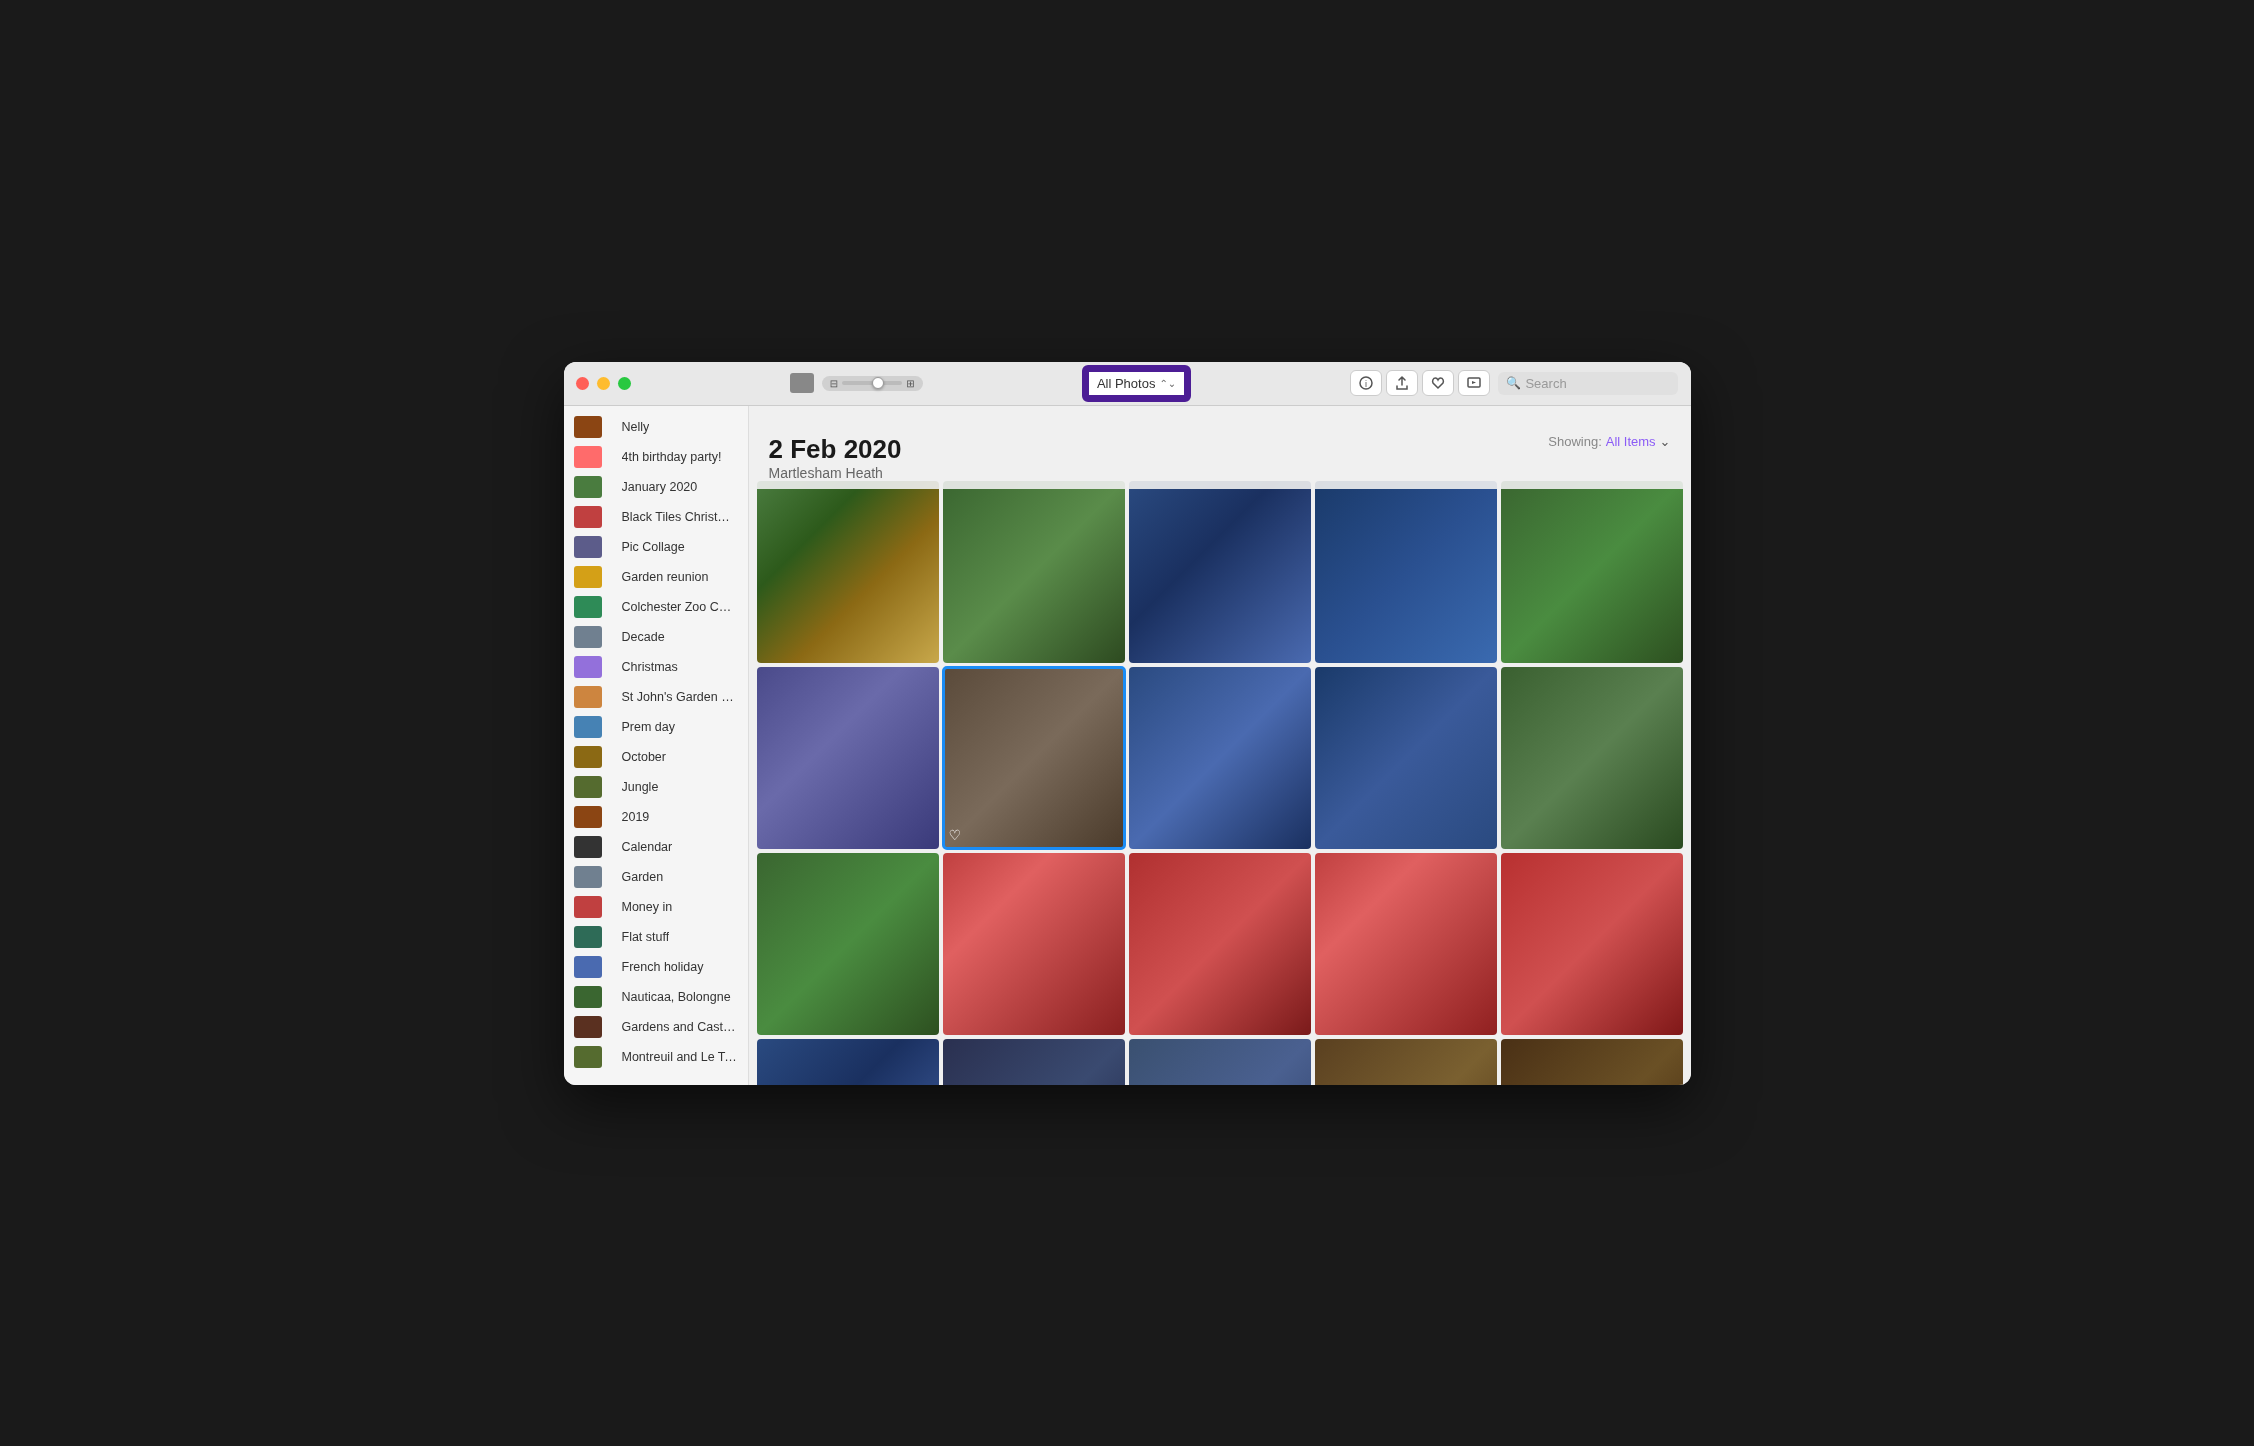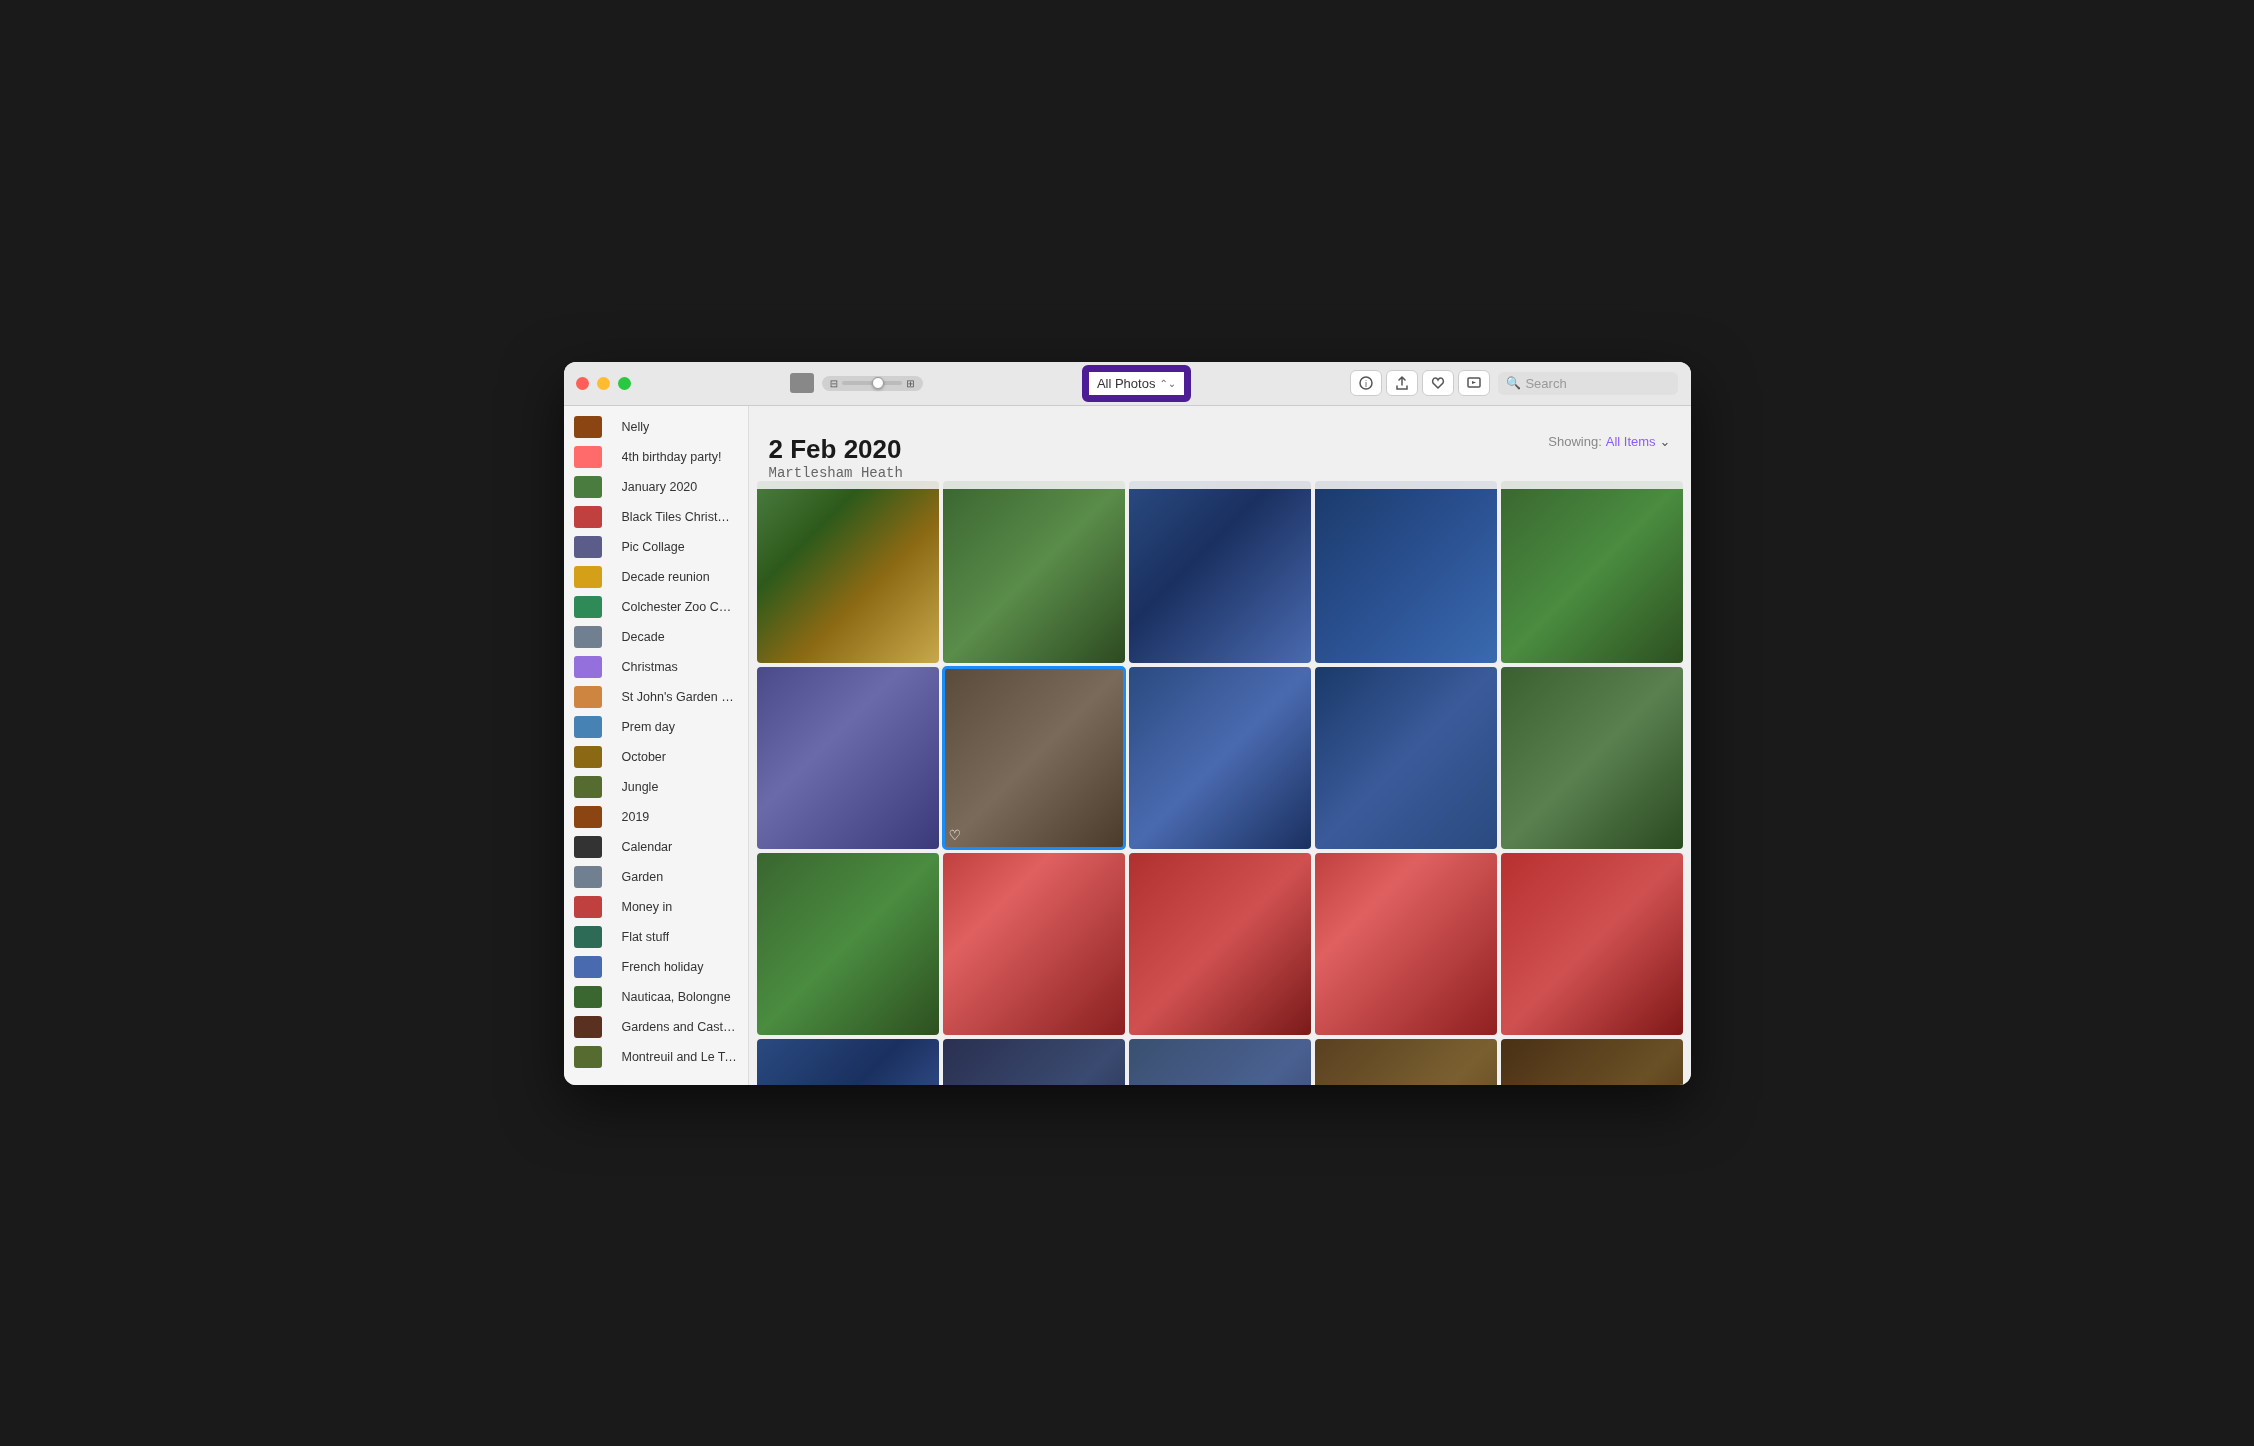--- a/index.html
+++ b/index.html
@@ -180,21 +180,20 @@
       align-items: flex-start;
     }
     .photo-date {
       font-size: 26px;
       font-weight: 700;
       color: #1a1a1a;
     }
     .photo-location {
       font-size: 14px;
       color: #666;
-      font-family: Liberation Mono, monospace;
     }
     .showing-control {
       display: flex;
       align-items: center;
       gap: 4px;
       font-size: 13px;
       color: #555;
     }
     .showing-label { color: #888; }
     .showing-value { color: #8b5cf6; font-weight: 400; }
@@ -358,21 +357,21 @@
         <div class="sidebar-item">
           <div class="thumb-color st4"></div>
           <span class="sidebar-label">Black Tiles Christmas part...</span>
         </div>
         <div class="sidebar-item">
           <div class="thumb-color st5"></div>
           <span class="sidebar-label">Pic Collage</span>
         </div>
         <div class="sidebar-item">
           <div class="thumb-color st6"></div>
-          <span class="sidebar-label">Decade reunion</span>
+          <span class="sidebar-label">Garden reunion</span>
         </div>
         <div class="sidebar-item">
           <div class="thumb-color st7"></div>
           <span class="sidebar-label">Colchester Zoo Christmas</span>
         </div>
         <div class="sidebar-item">
           <div class="thumb-color st8"></div>
           <span class="sidebar-label">Decade</span>
         </div>
         <div class="sidebar-item">

